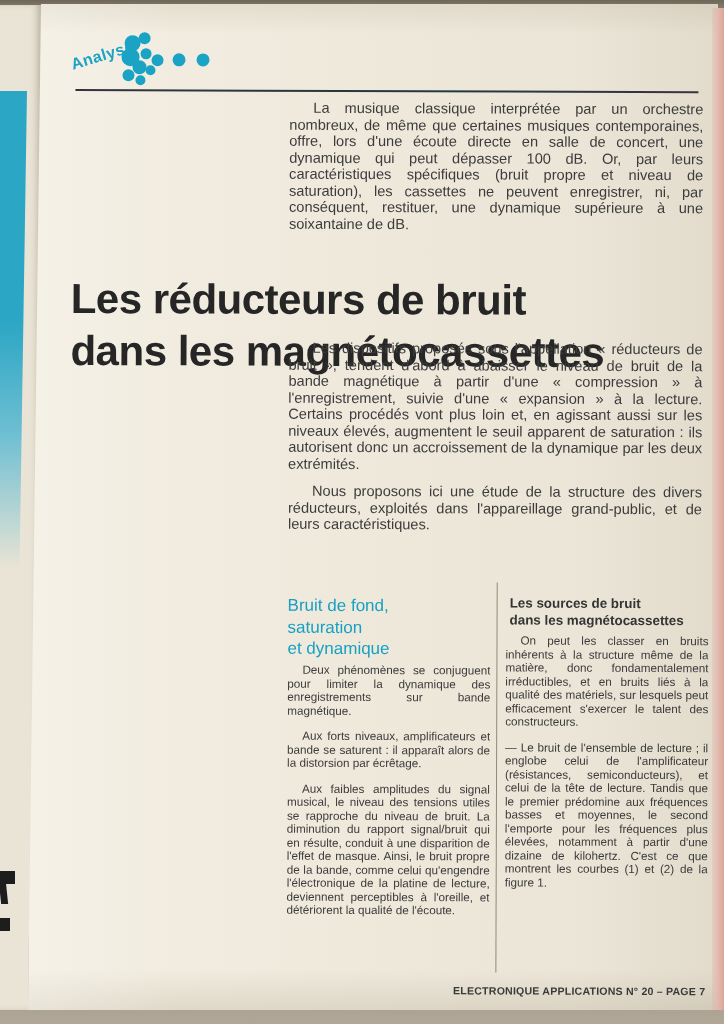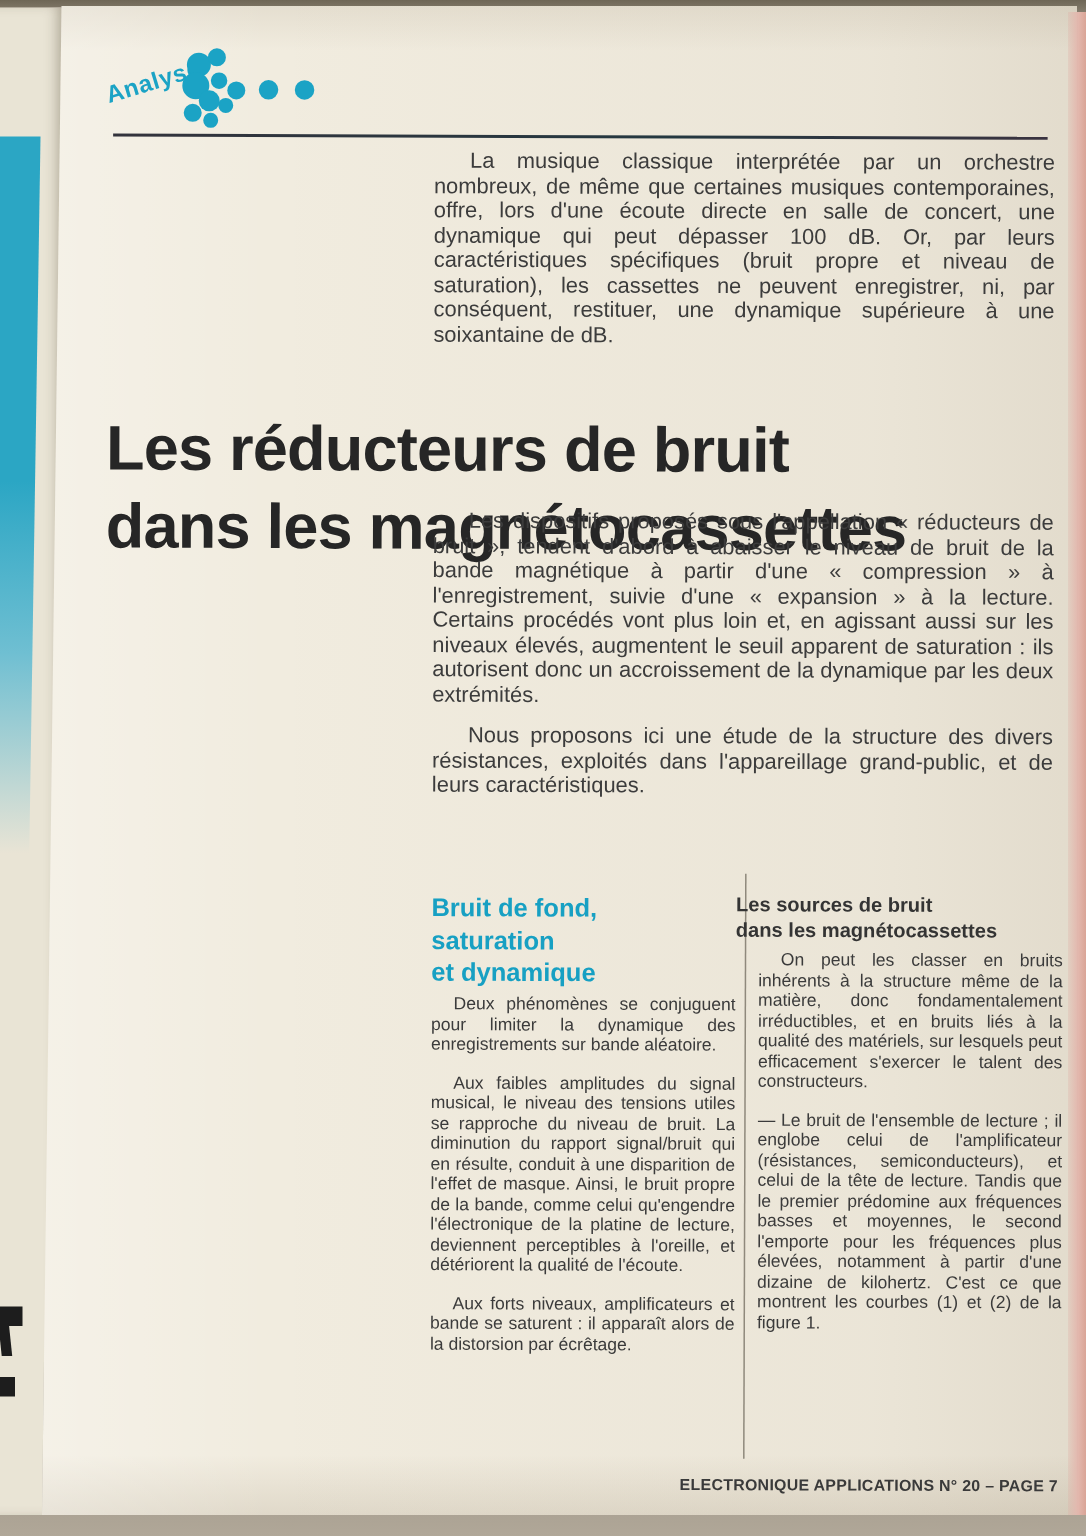--- a/index.html
+++ b/index.html
@@ -53,23 +53,23 @@
 
   .intro{position:absolute;left:288px;top:100px;width:414px;}
   .lead{position:absolute;left:288px;top:340px;width:414px;}
   .big-body p{margin:0 0 11px;font-size:14.6px;line-height:16.5px;text-align:justify;text-indent:24px;color:#3c3c3c;}
 
   .article-title{position:absolute;left:70px;top:246px;width:650px;
                  font-size:42px;line-height:52px;font-weight:700;color:#262626;
                  letter-spacing:-0.5px;white-space:pre-line;}
 
   .colL-head{position:absolute;left:288px;top:581px;width:200px;color:#17a0c3;
-             font-weight:700;font-size:17px;line-height:21.5px;white-space:pre-line;}
+             font-weight:400;font-size:17px;line-height:21.5px;white-space:pre-line;}
   .colL-body{position:absolute;left:288px;top:651px;width:203px;height:356px;overflow:hidden;}
-  .colR-head{position:absolute;left:491px;top:582px;width:212px;color:#343434;
+  .colR-head{position:absolute;left:510px;top:582px;width:212px;color:#343434;
              font-weight:700;font-size:13.4px;line-height:16.5px;white-space:pre-line;}
   .colR-body{position:absolute;left:506px;top:621px;width:203px;height:368px;overflow:hidden;}
   .small-body p{margin:12px 0 8px;font-size:11.7px;line-height:13.5px;text-align:justify;
                 text-indent:15px;color:#3b3b3b;}
   .small-body p.flush{text-indent:0;}
   .bold-inline{font-weight:400;}
 
   .column-divider{position:absolute;left:497px;top:582px;width:1px;height:390px;background:#8f897c;}
 
   .footer{position:absolute;left:377px;top:984px;width:330px;text-align:right;
@@ -111,31 +111,31 @@
 
     <div class="intro big-body">
       <p>La musique classique interprétée par un orchestre nombreux, de même que certaines musiques contemporaines, offre, lors d'une écoute directe en salle de concert, une dynamique qui peut dépasser 100 dB. Or, par leurs caractéristiques spécifiques (bruit propre et niveau de saturation), les cassettes ne peuvent enregistrer, ni, par conséquent, restituer, une dynamique supérieure à une soixantaine de dB.</p>
     </div>
 
     <h1 class="article-title">Les réducteurs de bruit
 dans les magnétocassettes</h1>
 
     <div class="lead big-body">
       <p>Les dispositifs proposés sous l'appellation « réducteurs de bruit », tendent d'abord à abaisser le niveau de bruit de la bande magnétique à partir d'une « compression » à l'enregistrement, suivie d'une « expansion » à la lecture. Certains procédés vont plus loin et, en agissant aussi sur les niveaux élevés, augmentent le seuil apparent de saturation : ils autorisent donc un accroissement de la dynamique par les deux extrémités.</p>
-      <p>Nous proposons ici une étude de la structure des divers résistances, exploités dans l'appareillage grand-public, et de leurs caractéristiques.</p>
+      <p>Nous proposons ici une étude de la structure des divers réducteurs, exploités dans l'appareillage grand-public, et de leurs caractéristiques.</p>
     </div>
 
     <h2 class="colL-head">Bruit de fond,
 saturation
 et dynamique</h2>
 
     <div class="colL-body small-body">
-      <p>Deux phénomènes se conjuguent pour limiter la dynamique des enregistrements sur bande aléatoire.</p>
+      <p>Deux phénomènes se conjuguent pour limiter la dynamique des enregistrements sur bande magnétique.</p>
+      <p>Aux forts niveaux, amplificateurs et bande se saturent : il apparaît alors de la distorsion par écrêtage.</p>
       <p>Aux faibles amplitudes du signal musical, le niveau des tensions utiles se rapproche du niveau de bruit. La diminution du rapport signal/bruit qui en résulte, conduit à une disparition de l'effet de masque. Ainsi, le bruit propre de la bande, comme celui qu'engendre l'électronique de la platine de lecture, deviennent perceptibles à l'oreille, et détériorent la qualité de l'écoute.</p>
-      <p>Aux forts niveaux, amplificateurs et bande se saturent : il apparaît alors de la distorsion par écrêtage.</p>
     </div>
 
     <div class="column-divider"></div>
 
     <h3 class="colR-head">Les sources de bruit
 dans les magnétocassettes</h3>
 
     <div class="colR-body small-body">
       <p>On peut les classer en bruits inhérents à la structure même de la matière, donc fondamentalement irréductibles, et en bruits liés à la qualité des matériels, sur lesquels peut efficacement s'exercer le talent des constructeurs.</p>
       <p class="flush"><span>— Le bruit de l'ensemble de lecture ; il englobe celui de l'amplificateur (résistances, semiconducteurs), et celui de la tête de lecture. Tandis que le premier prédomine aux fréquences basses et moyennes, le second l'emporte pour les fréquences plus élevées, notamment à partir d'une dizaine de kilohertz. C'est ce que montrent les courbes (1) et (2) de la </span><span class="bold-inline">figure 1.</span></p>

